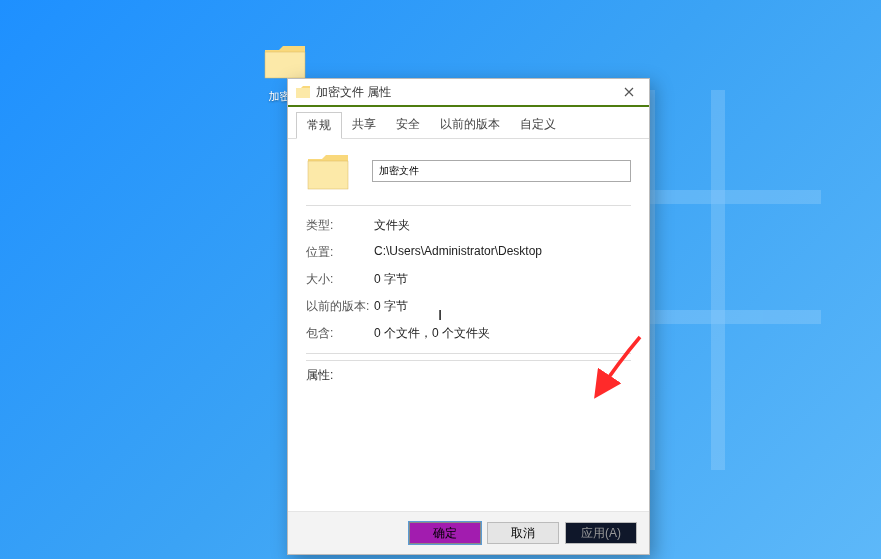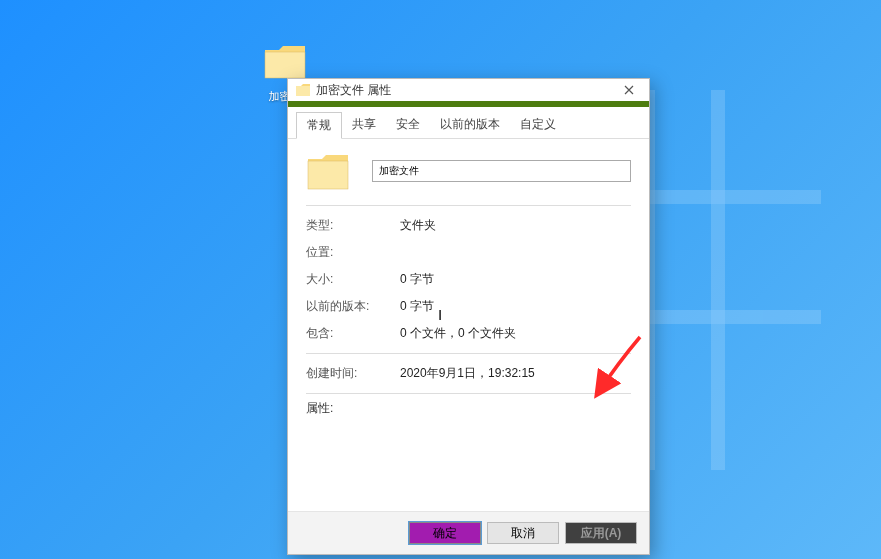--- a/index.html
+++ b/index.html
@@ -64,21 +64,21 @@
       width: 363px;
       height: 477px;
       background: #fff;
       border: 1px solid #bbb;
       box-shadow: 4px 6px 18px rgba(0,0,0,0.3);
       display: flex;
       flex-direction: column;
     }
     .titlebar {
       height: 28px;
-      border-bottom: 6px solid #4d7c0f;
+      border-bottom: 2px solid #4d7c0f;
       display: flex;
       align-items: center;
       padding-left: 8px;
       font-size: 12px;
       color: #333;
     }
     .titlebar .folder-small {
       width: 14px;
       height: 12px;
       margin-right: 6px;
@@ -141,21 +141,20 @@
       font-size: 10px;
     }
     hr.sep {
       border: none;
       border-top: 1px solid #ddd;
       margin: 6px 0;
     }
     .field-row {
       display: flex;
       padding: 5px 0;
-      gap: 26px;
     }
     .field-row .lbl {
       width: 68px;
       color: #555;
     }
     .field-row .val {
       flex: 1;
       color: #222;
     }
     .attr-block {
@@ -199,23 +198,22 @@
       border: 1px solid #bbb;
       cursor: pointer;
     }
     .btn.primary {
       background: #a21caf;
       border-color: #888;
       box-shadow: 0 0 0 1px #5a9bd4;
     }
     .btn.disabled {
       color: #999;
-      background: #404040;
+      background: #0f172a;
       cursor: default;
-      font-weight: bold;
     }
 
     
     .arrow {
       position: absolute;
       left: 590px;
       top: 335px;
       width: 60px;
       height: 70px;
       pointer-events: none;
@@ -279,40 +277,37 @@
     </div>
 
     <hr class="sep">
 
     <div class="field-row">
       <div class="lbl">类型:</div>
       <div class="val">文件夹</div>
     </div>
     <div class="field-row">
       <div class="lbl">位置:</div>
+      <div class="val">C:\Users\Administrator\Desktop</div>
     </div>
     <div class="field-row">
       <div class="lbl">大小:</div>
       <div class="val">0 字节</div>
     </div>
     <div class="field-row">
       <div class="lbl">以前的版本:</div>
       <div class="val">0 字节</div>
     </div>
     <div class="field-row">
       <div class="lbl">包含:</div>
       <div class="val">0 个文件，0 个文件夹</div>
     </div>
 
     <hr class="sep">
 
-    <div class="field-row">
-      <div class="lbl">创建时间:</div>
-      <div class="val">2020年9月1日，19:32:15</div>
-    </div>
 
     <hr class="sep">
 
     <div class="attr-block">
       <div class="lbl" style="width:68px">属性:</div>
     </div>
   </div>
 
   <div class="buttonbar">
     <button class="btn primary">确定</button>

